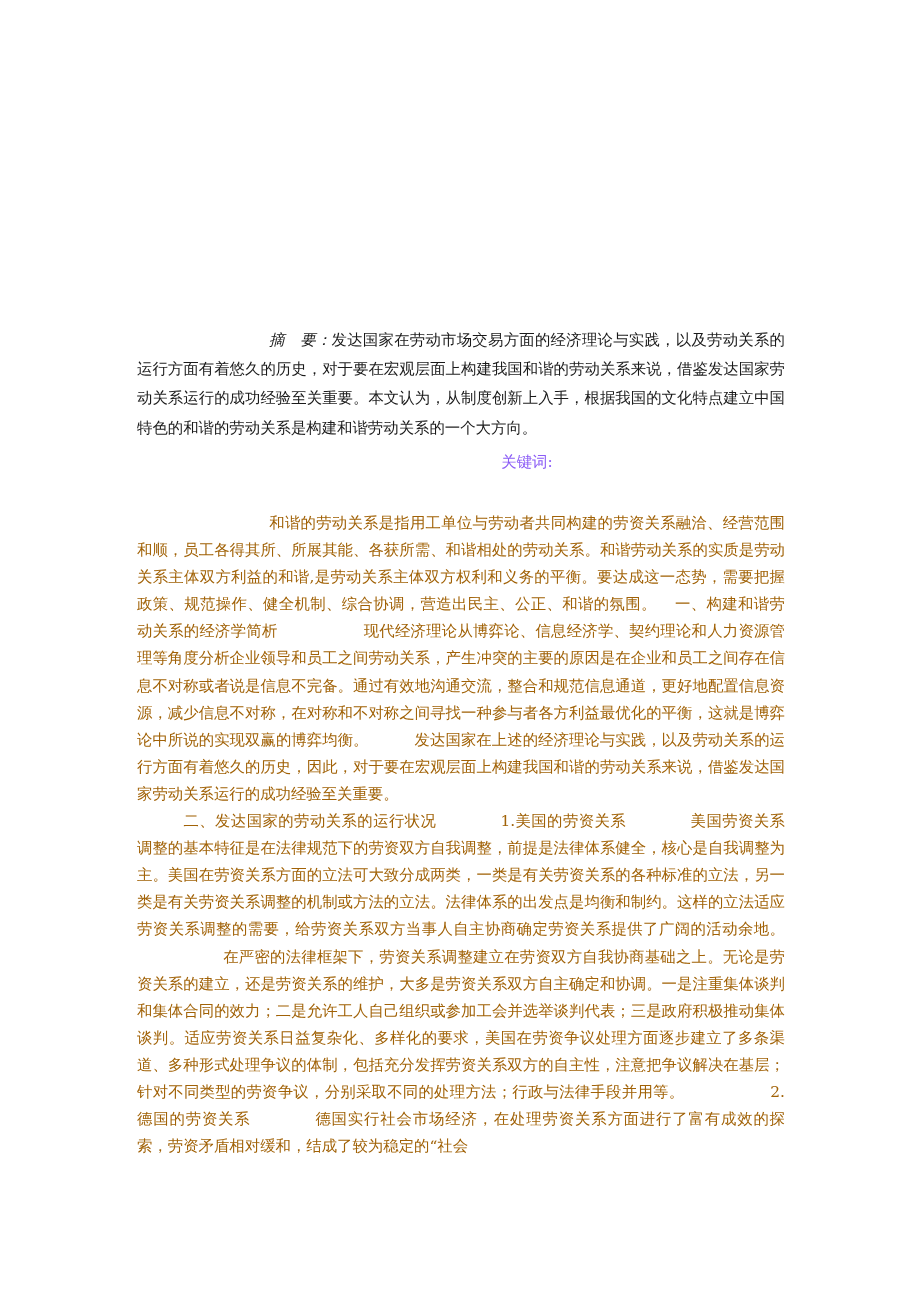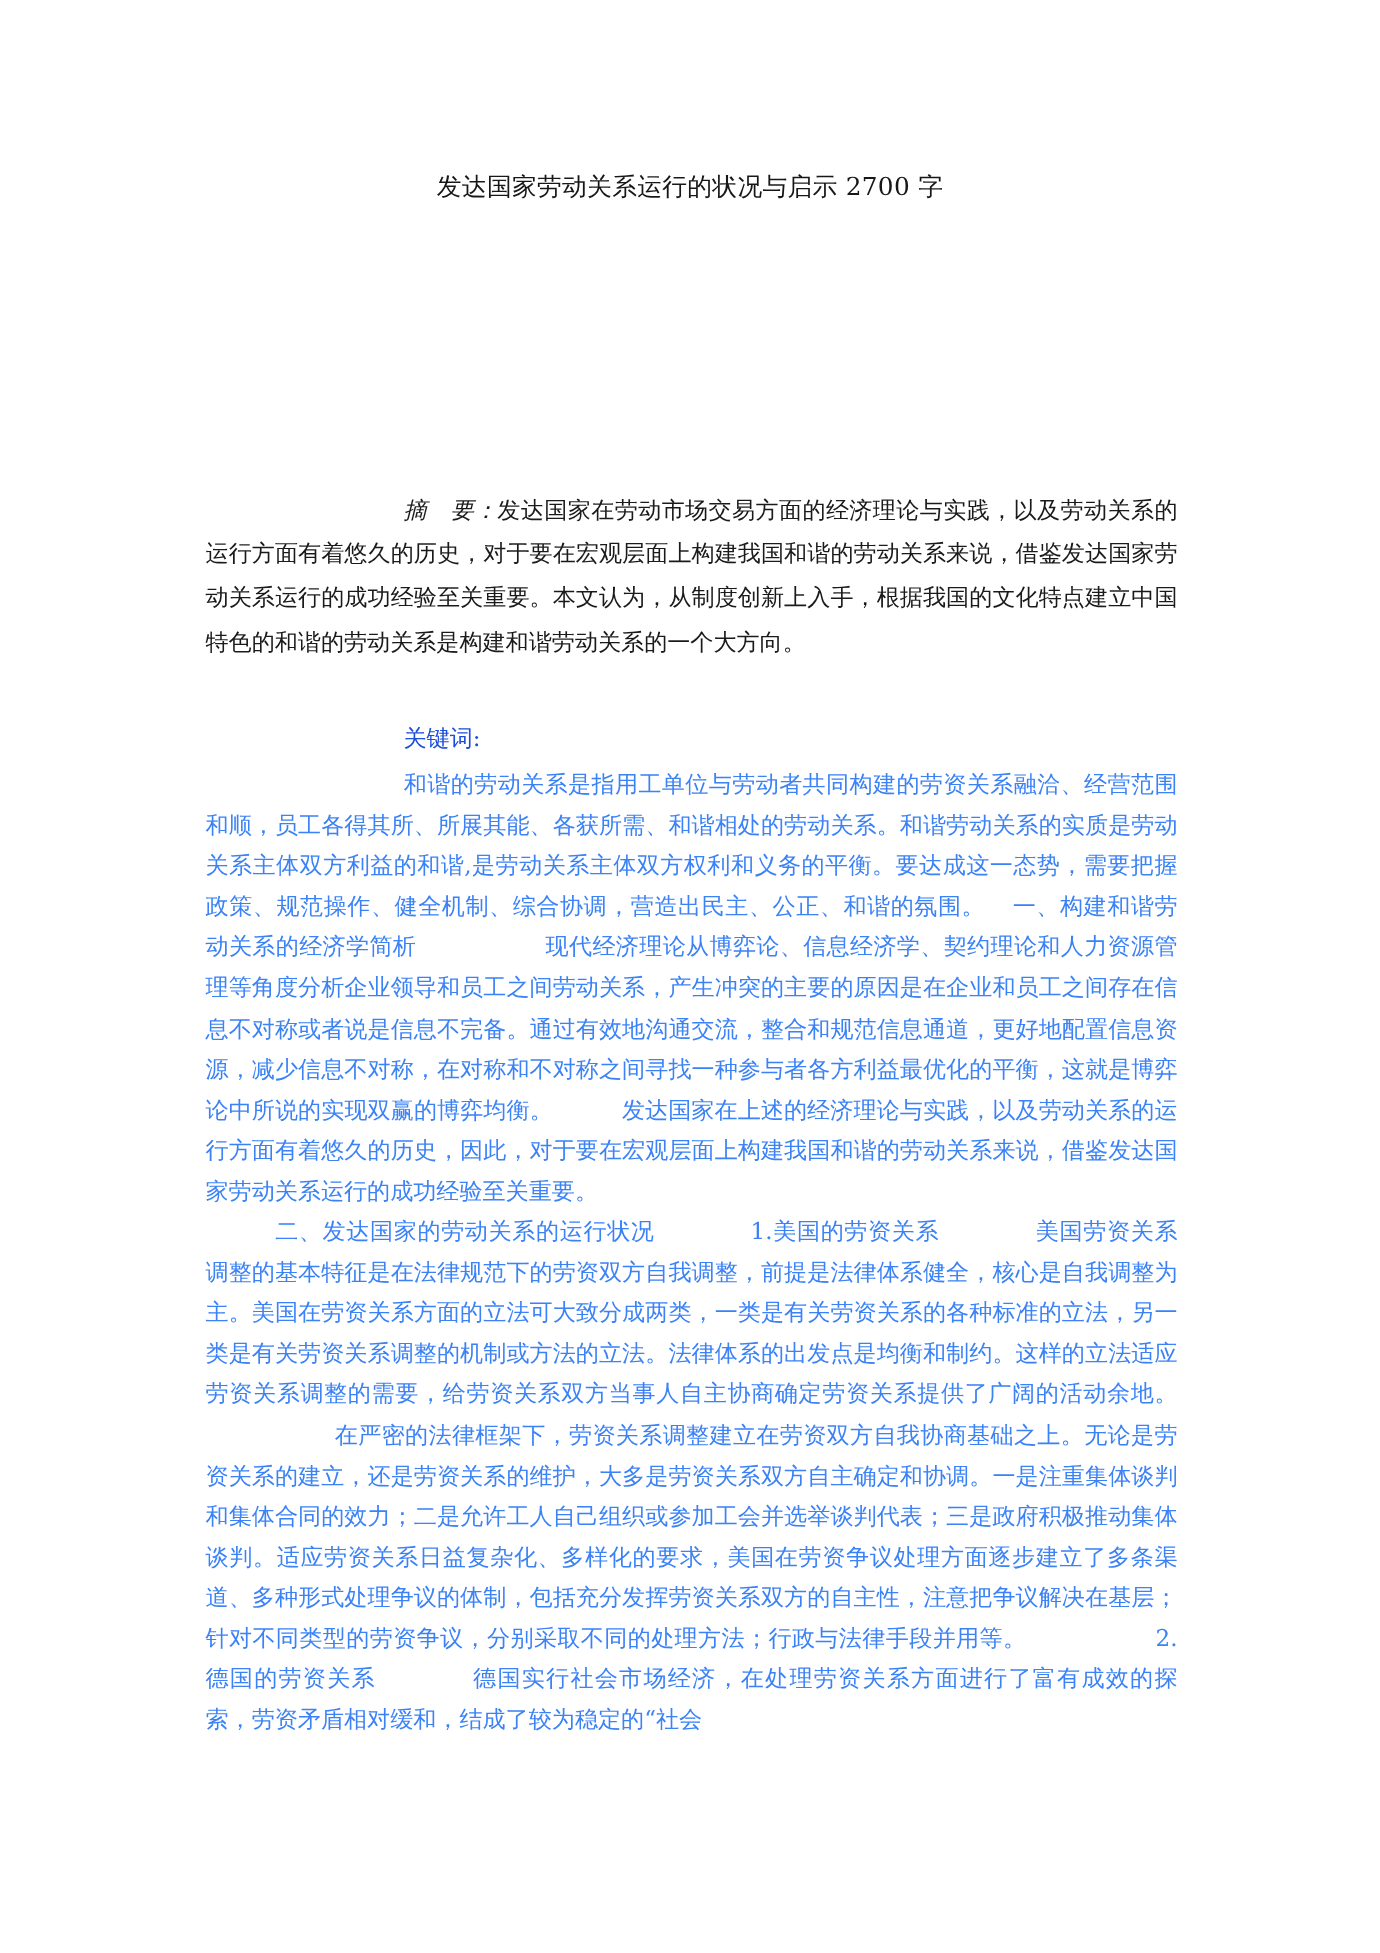--- a/index.html
+++ b/index.html
@@ -57,36 +57,36 @@
     text-indent: 0;
     color: #1a1a1a;
   }
   .abstract-block .lead {
     display: inline;
     padding-left: 132px;
     font-style: italic;
   }
 
   .keywords-block {
-    top: 478px;
+    top: 448px;
     font-size: 15.4px;
     line-height: 29.2px;
-    text-align: left;
-    color: #1d4ed8;
+    text-align: center;
+    color: #8b5cf6;
     padding-left: 132px;
     box-sizing: border-box;
   }
 
   .body-block {
     top: 510px;
     font-size: 15.4px;
     line-height: 27.1px;
     text-align: justify;
     text-justify: inter-ideograph;
-    color: #3b82f6;
+    color: #a16207;
     word-break: break-all;
   }
   .body-block p {
     margin: 0;
     padding: 0;
     text-align: justify;
     text-justify: inter-ideograph;
   }
   .body-block p.indent-lead {
     text-indent: 0;
@@ -110,21 +110,20 @@
   .body-block .gap-xl {
     display: inline-block;
     width: 86px;
   }
 </style>
 </head>
 <body>
 
 <div class="page">
 
-  <div class="doc-title">发达国家劳动关系运行的状况与启示 2700 字</div>
 
   <div class="col abstract-block">
     <span class="lead">摘　要：</span><span>发达国家在劳动市场交易方面的经济理论与实践，以及劳动关系的运行方面有着悠久的历史，对于要在宏观层面上构建我国和谐的劳动关系来说，借鉴发达国家劳动关系运行的成功经验至关重要。本文认为，从制度创新上入手，根据我国的文化特点建立中国特色的和谐的劳动关系是构建和谐劳动关系的一个大方向。</span>
   </div>
 
   <div class="col keywords-block">
     <span>关键词:</span><span></span>
   </div>
 
   <div class="col body-block">

